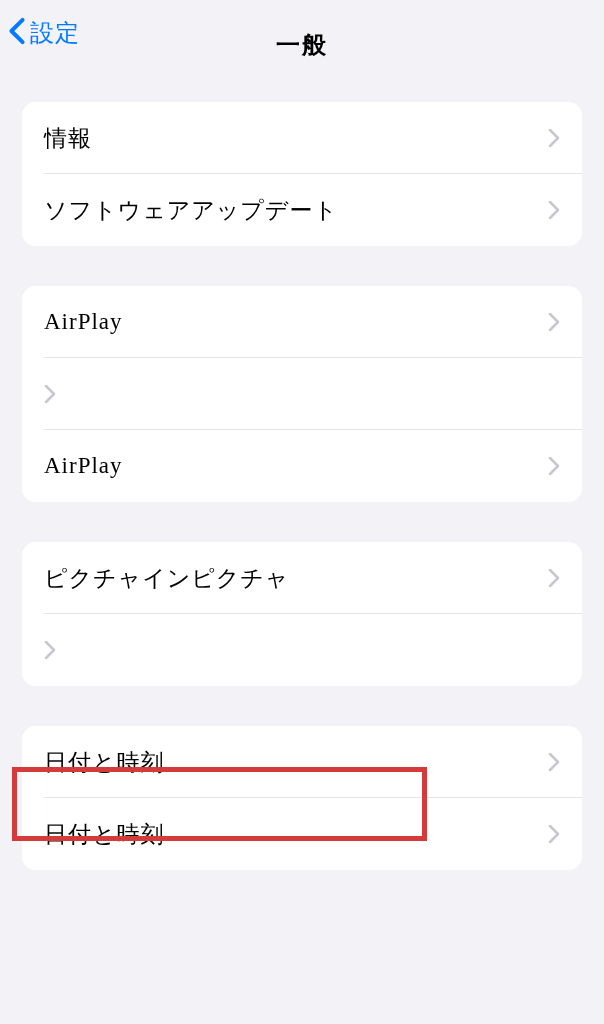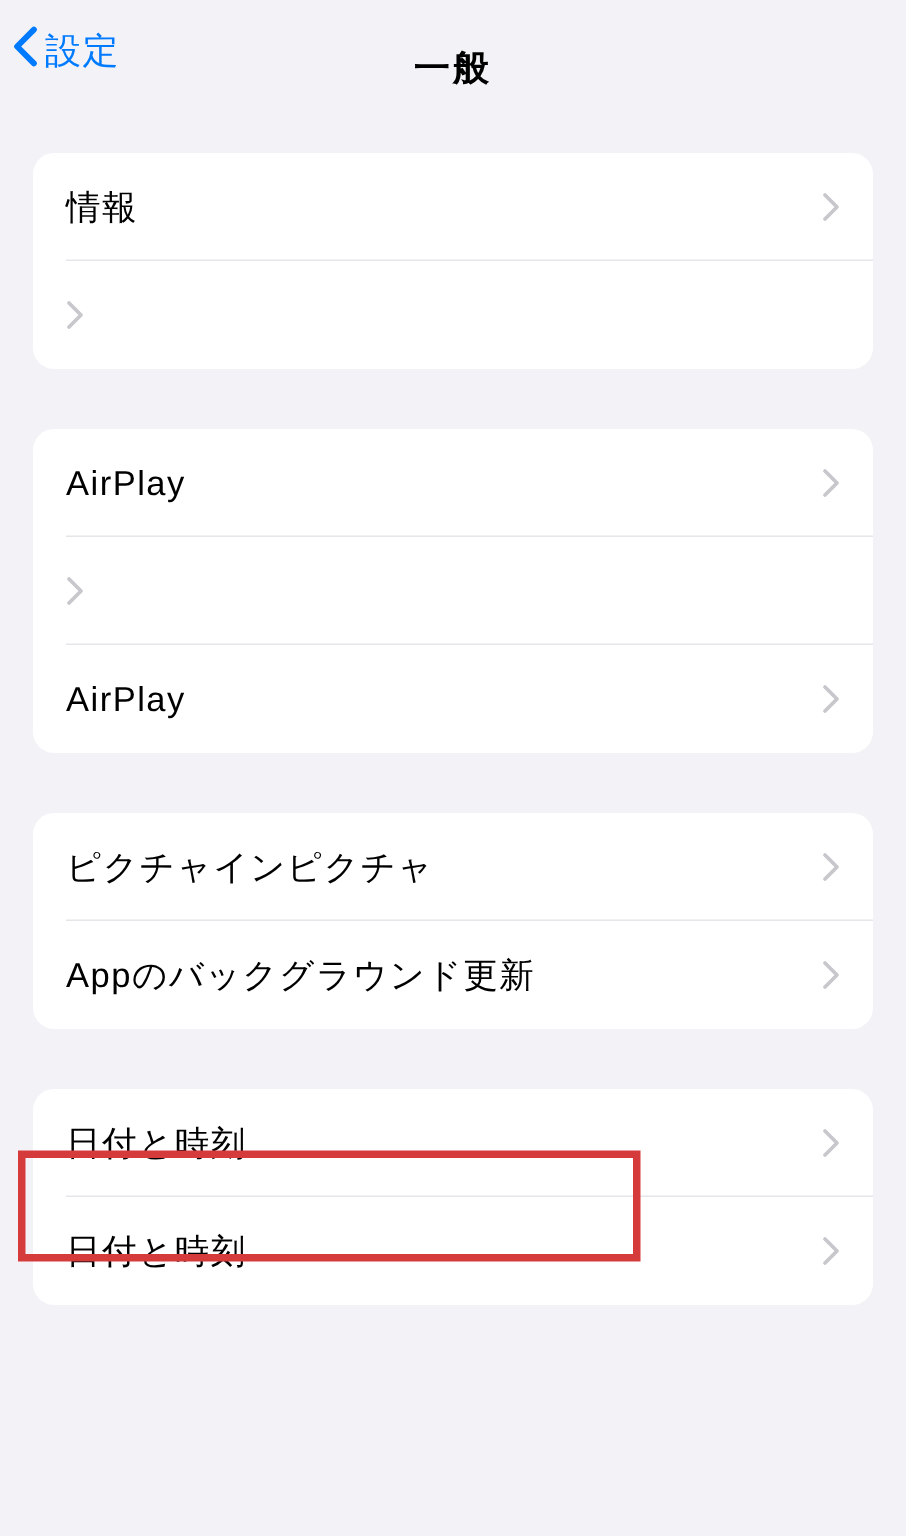--- a/index.html
+++ b/index.html
@@ -74,20 +74,21 @@
       left: 22px;
       right: 0;
       bottom: 0;
       height: 1px;
       background: #e5e5ea;
     }
     .row-label {
       font-size: 23px;
       color: #000;
       letter-spacing: 1px;
+      font-family: Liberation Serif, serif;
     }
     .chevron {
       color: #c7c7cc;
       flex-shrink: 0;
     }
     .chevron svg {
       width: 12px;
       height: 20px;
       display: block;
     }
@@ -121,20 +122,21 @@
   <div class="group first">
     <div class="row">
       <span class="row-label">情報</span>
       <span class="chevron">
         <svg viewBox="0 0 12 20" fill="none">
             <path d="M2 2 L10 10 L2 18" stroke="#c7c7cc" stroke-width="2.5" stroke-linecap="round" stroke-linejoin="round"></path>
           </svg>
       </span>
     </div>
     <div class="row">
+      <span class="row-label">ソフトウェアアップデート</span>
       <span class="chevron">
         <svg viewBox="0 0 12 20" fill="none">
             <path d="M2 2 L10 10 L2 18" stroke="#c7c7cc" stroke-width="2.5" stroke-linecap="round" stroke-linejoin="round"></path>
           </svg>
       </span>
     </div>
   </div>
 
   <div class="group">
     <div class="row">
@@ -165,21 +167,20 @@
   <div class="group">
     <div class="row">
       <span class="row-label">ピクチャインピクチャ</span>
       <span class="chevron">
         <svg viewBox="0 0 12 20" fill="none">
             <path d="M2 2 L10 10 L2 18" stroke="#c7c7cc" stroke-width="2.5" stroke-linecap="round" stroke-linejoin="round"></path>
           </svg>
       </span>
     </div>
     <div class="row">
-      <span class="row-label">Appのバックグラウンド更新</span>
       <span class="chevron">
         <svg viewBox="0 0 12 20" fill="none">
             <path d="M2 2 L10 10 L2 18" stroke="#c7c7cc" stroke-width="2.5" stroke-linecap="round" stroke-linejoin="round"></path>
           </svg>
       </span>
     </div>
   </div>
 
   <div class="group">
     <div class="row">

